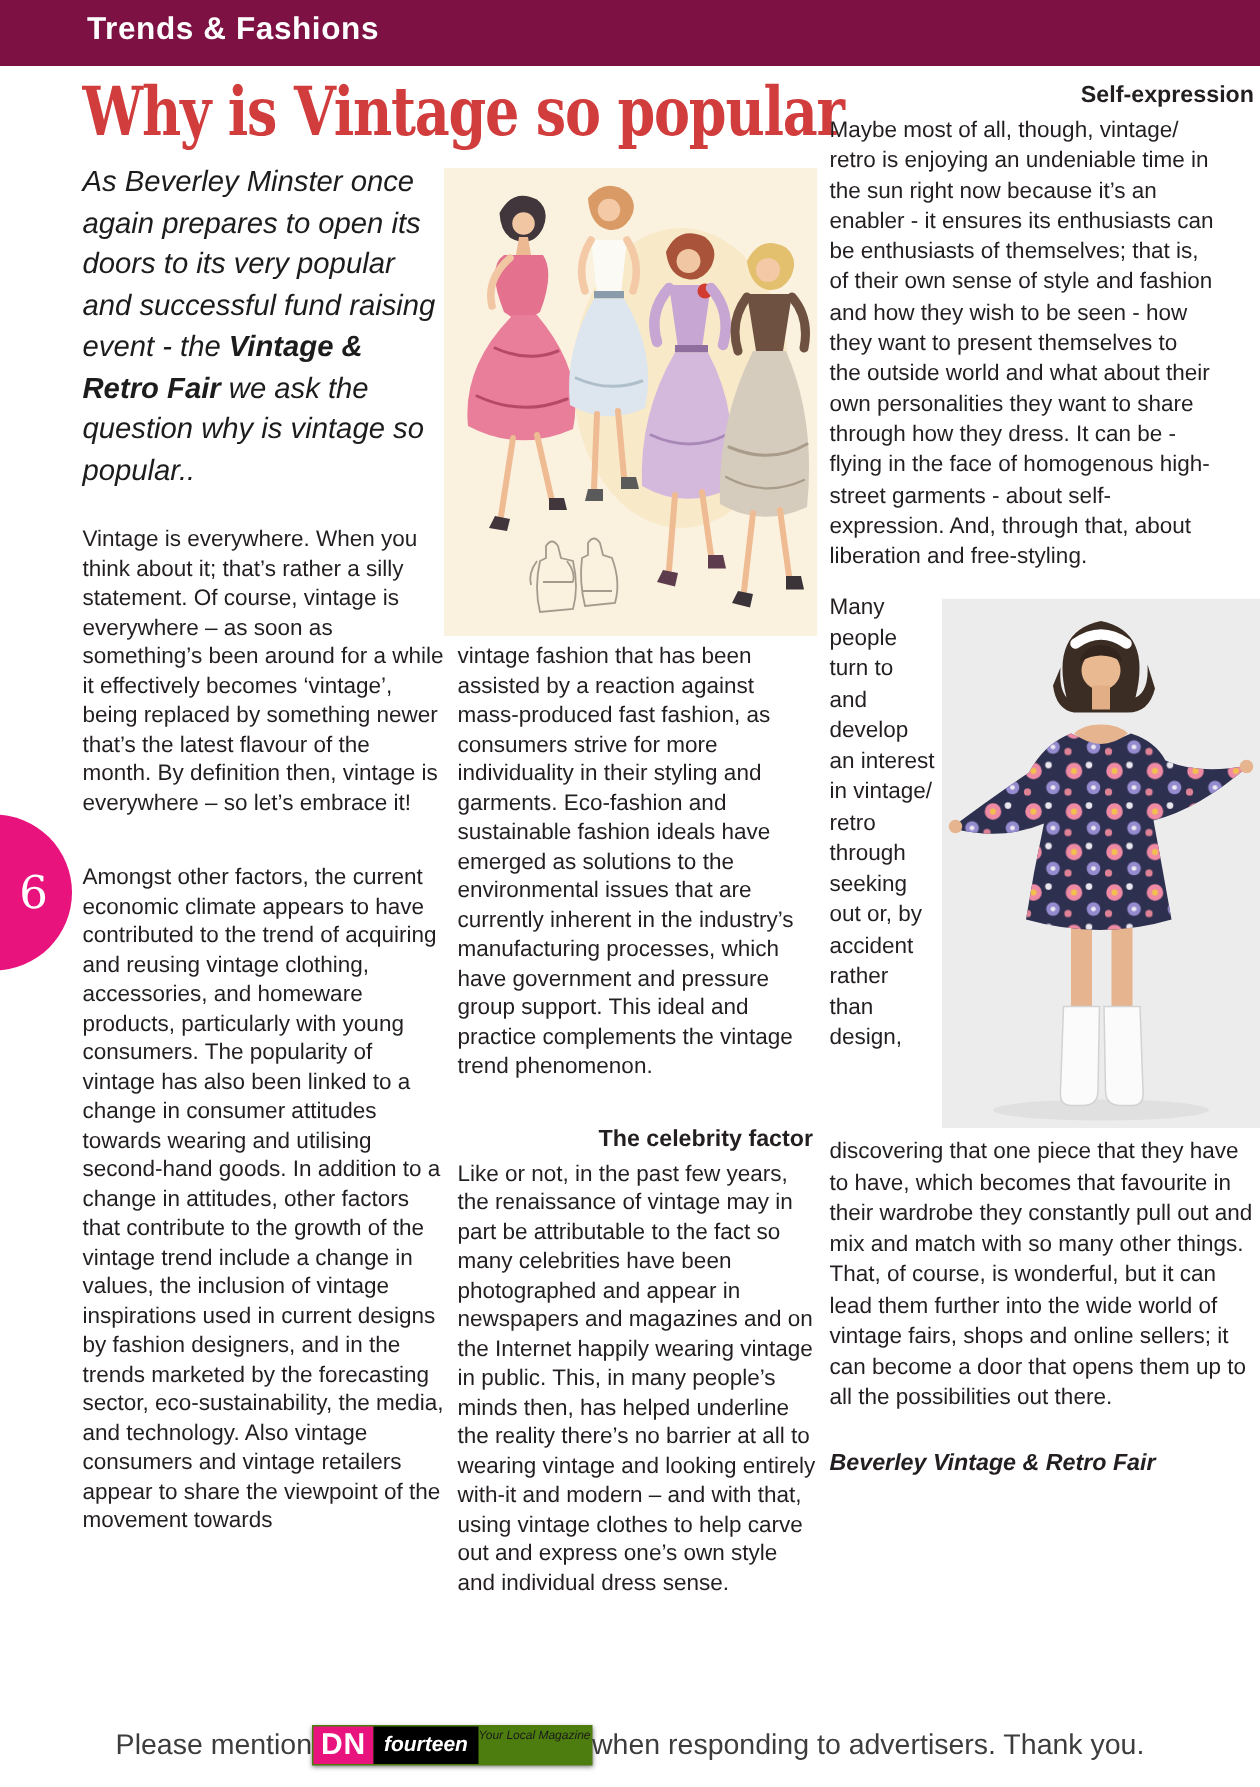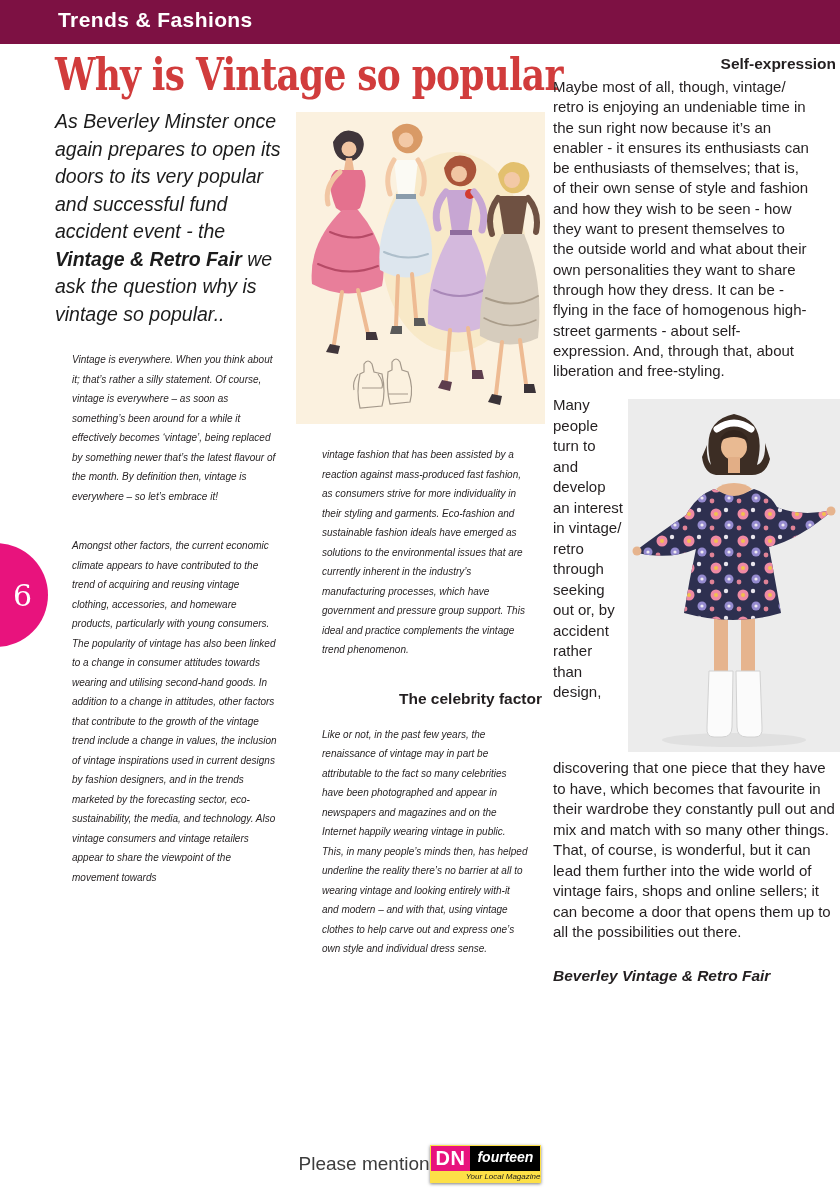--- a/index.html
+++ b/index.html
@@ -20,41 +20,41 @@
       background:#e8137d;display:flex;align-items:center;justify-content:flex-end;padding-right:16px;box-sizing:border-box;}
   .badge span{font-family:"DejaVu Serif",serif;font-size:30px;color:#fff;}
 
   
   .col-left{position:absolute;left:55px;top:108px;width:241px;}
   .col-mid-text{position:absolute;left:305px;top:428px;width:241px;}
   .col-right{position:absolute;left:553px;top:55px;width:287px;}
 
   .intro{font-size:19.5px;line-height:27.5px;font-style:italic;margin:0 0 22px 0;color:#1c1c1c;}
   .intro b{font-weight:bold;}
-  .body-p{font-size:10px;line-height:19.5px;margin:17px;font-style:italic;}
+  .body-p{font-size:15px;line-height:19.5px;margin:0;}
   .gap-p{margin-top:30px;}
   .sub-head{font-size:15.5px;font-weight:bold;margin:30px 4px 4px 0;text-align:right;}
   .sub-head.first{margin-top:0;}
   .rc-p1{width:256px;font-size:15px;line-height:20.3px;margin:3px 0 0 0;}
 
   
   .illustration{position:absolute;left:296px;top:112px;width:249px;height:312px;}
 
   
   .flow{margin-top:0;}
   .flow::after{content:"";display:block;clear:both;}
   .photo{float:right;width:212px;height:353px;margin:4px 0 6px 4px;}
   .wrap-p{font-size:15px;line-height:20.5px;margin:14px 0 0 0;}
 
   .event{margin-top:22px;width:265px;font-size:15.5px;line-height:21.5px;font-weight:bold;font-style:italic;}
 
   
   .footer{position:absolute;left:0;top:1136px;width:840px;height:55px;background:#fff;
       display:flex;align-items:center;justify-content:center;font-size:19px;color:#3d3d3d;}
-  .logo{display:inline-flex;flex-direction:column;align-items:flex-end;box-shadow:0 1px 3px rgba(0,0,0,.5);padding:1px;background:#fde047;}
+  .logo{display:inline-flex;align-items:flex-start;box-shadow:0 1px 3px rgba(0,0,0,.5);padding:1px;background:#4d7c0f;}
   .logo-top{display:flex;align-items:stretch;}
   .logo-dn{background:#e8137d;color:#fff;font-weight:bold;font-size:20px;padding:1px 5px;letter-spacing:.5px;}
   .logo-fourteen{background:#000;color:#fff;font-weight:bold;font-style:italic;font-size:14px;padding:3px 7px 1px 7px;}
   .logo-tag{font-size:8px;font-style:italic;color:#1a1a1a;line-height:9px;padding:1px 0;}
 </style>
 </head>
 <body>
 
 <div class="page">
 
@@ -62,21 +62,21 @@
     <div class="section-label">Trends &amp; Fashions</div>
   </div>
 
   <div class="main-title">Why is Vintage so popular</div>
 
   <div class="badge">
     <span>6</span>
   </div>
 
   <div class="col-left">
-    <p class="intro"><span>As Beverley Minster once again prepares to open its doors to its very popular and successful fund accident event - the </span><b>Vintage &amp; Retro Fair</b><span> we ask the question why is vintage so popular..</span></p>
+    <p class="intro"><span>As Beverley Minster once again prepares to open its doors to its very popular and successful fund raising event - the </span><b>Vintage &amp; Retro Fair</b><span> we ask the question why is vintage so popular..</span></p>
     <p class="body-p">Vintage is everywhere. When you think about it; that’s rather a silly statement. Of course, vintage is everywhere – as soon as something’s been around for a while it effectively becomes ‘vintage’, being replaced by something newer that’s the latest flavour of the month. By definition then, vintage is everywhere – so let’s embrace it!</p>
     <p class="body-p gap-p">Amongst other factors, the current economic climate appears to have contributed to the trend of acquiring and reusing vintage clothing, accessories, and homeware products, particularly with young consumers. The popularity of vintage has also been linked to a change in consumer attitudes towards wearing and utilising second-hand goods. In addition to a change in attitudes, other factors that contribute to the growth of the vintage trend include a change in values, the inclusion of vintage inspirations used in current designs by fashion designers, and in the trends marketed by the forecasting sector, eco-sustainability, the media, and technology. Also vintage consumers and vintage retailers appear to share the viewpoint of the movement towards</p>
   </div>
 
   <div class="illustration">
     <svg viewBox="0 0 249 312" width="249" height="312">
       <rect width="249" height="312" fill="#fbf1df"></rect>
       <ellipse cx="158" cy="140" rx="72" ry="100" fill="#f6e2b5" opacity="0.55"></ellipse>
 
       <g stroke-linecap="round">
@@ -202,15 +202,16 @@
 
   <div class="footer">
     <span>Please mention</span>
     <span class="logo">
       <span class="logo-top">
         <span class="logo-dn">DN</span>
         <span class="logo-fourteen">fourteen</span>
       </span>
       <span class="logo-tag">Your Local Magazine</span>
     </span>
+    <span>when responding to advertisers. Thank you.</span>
   </div>
 
 </div>
 
 </body></html>

